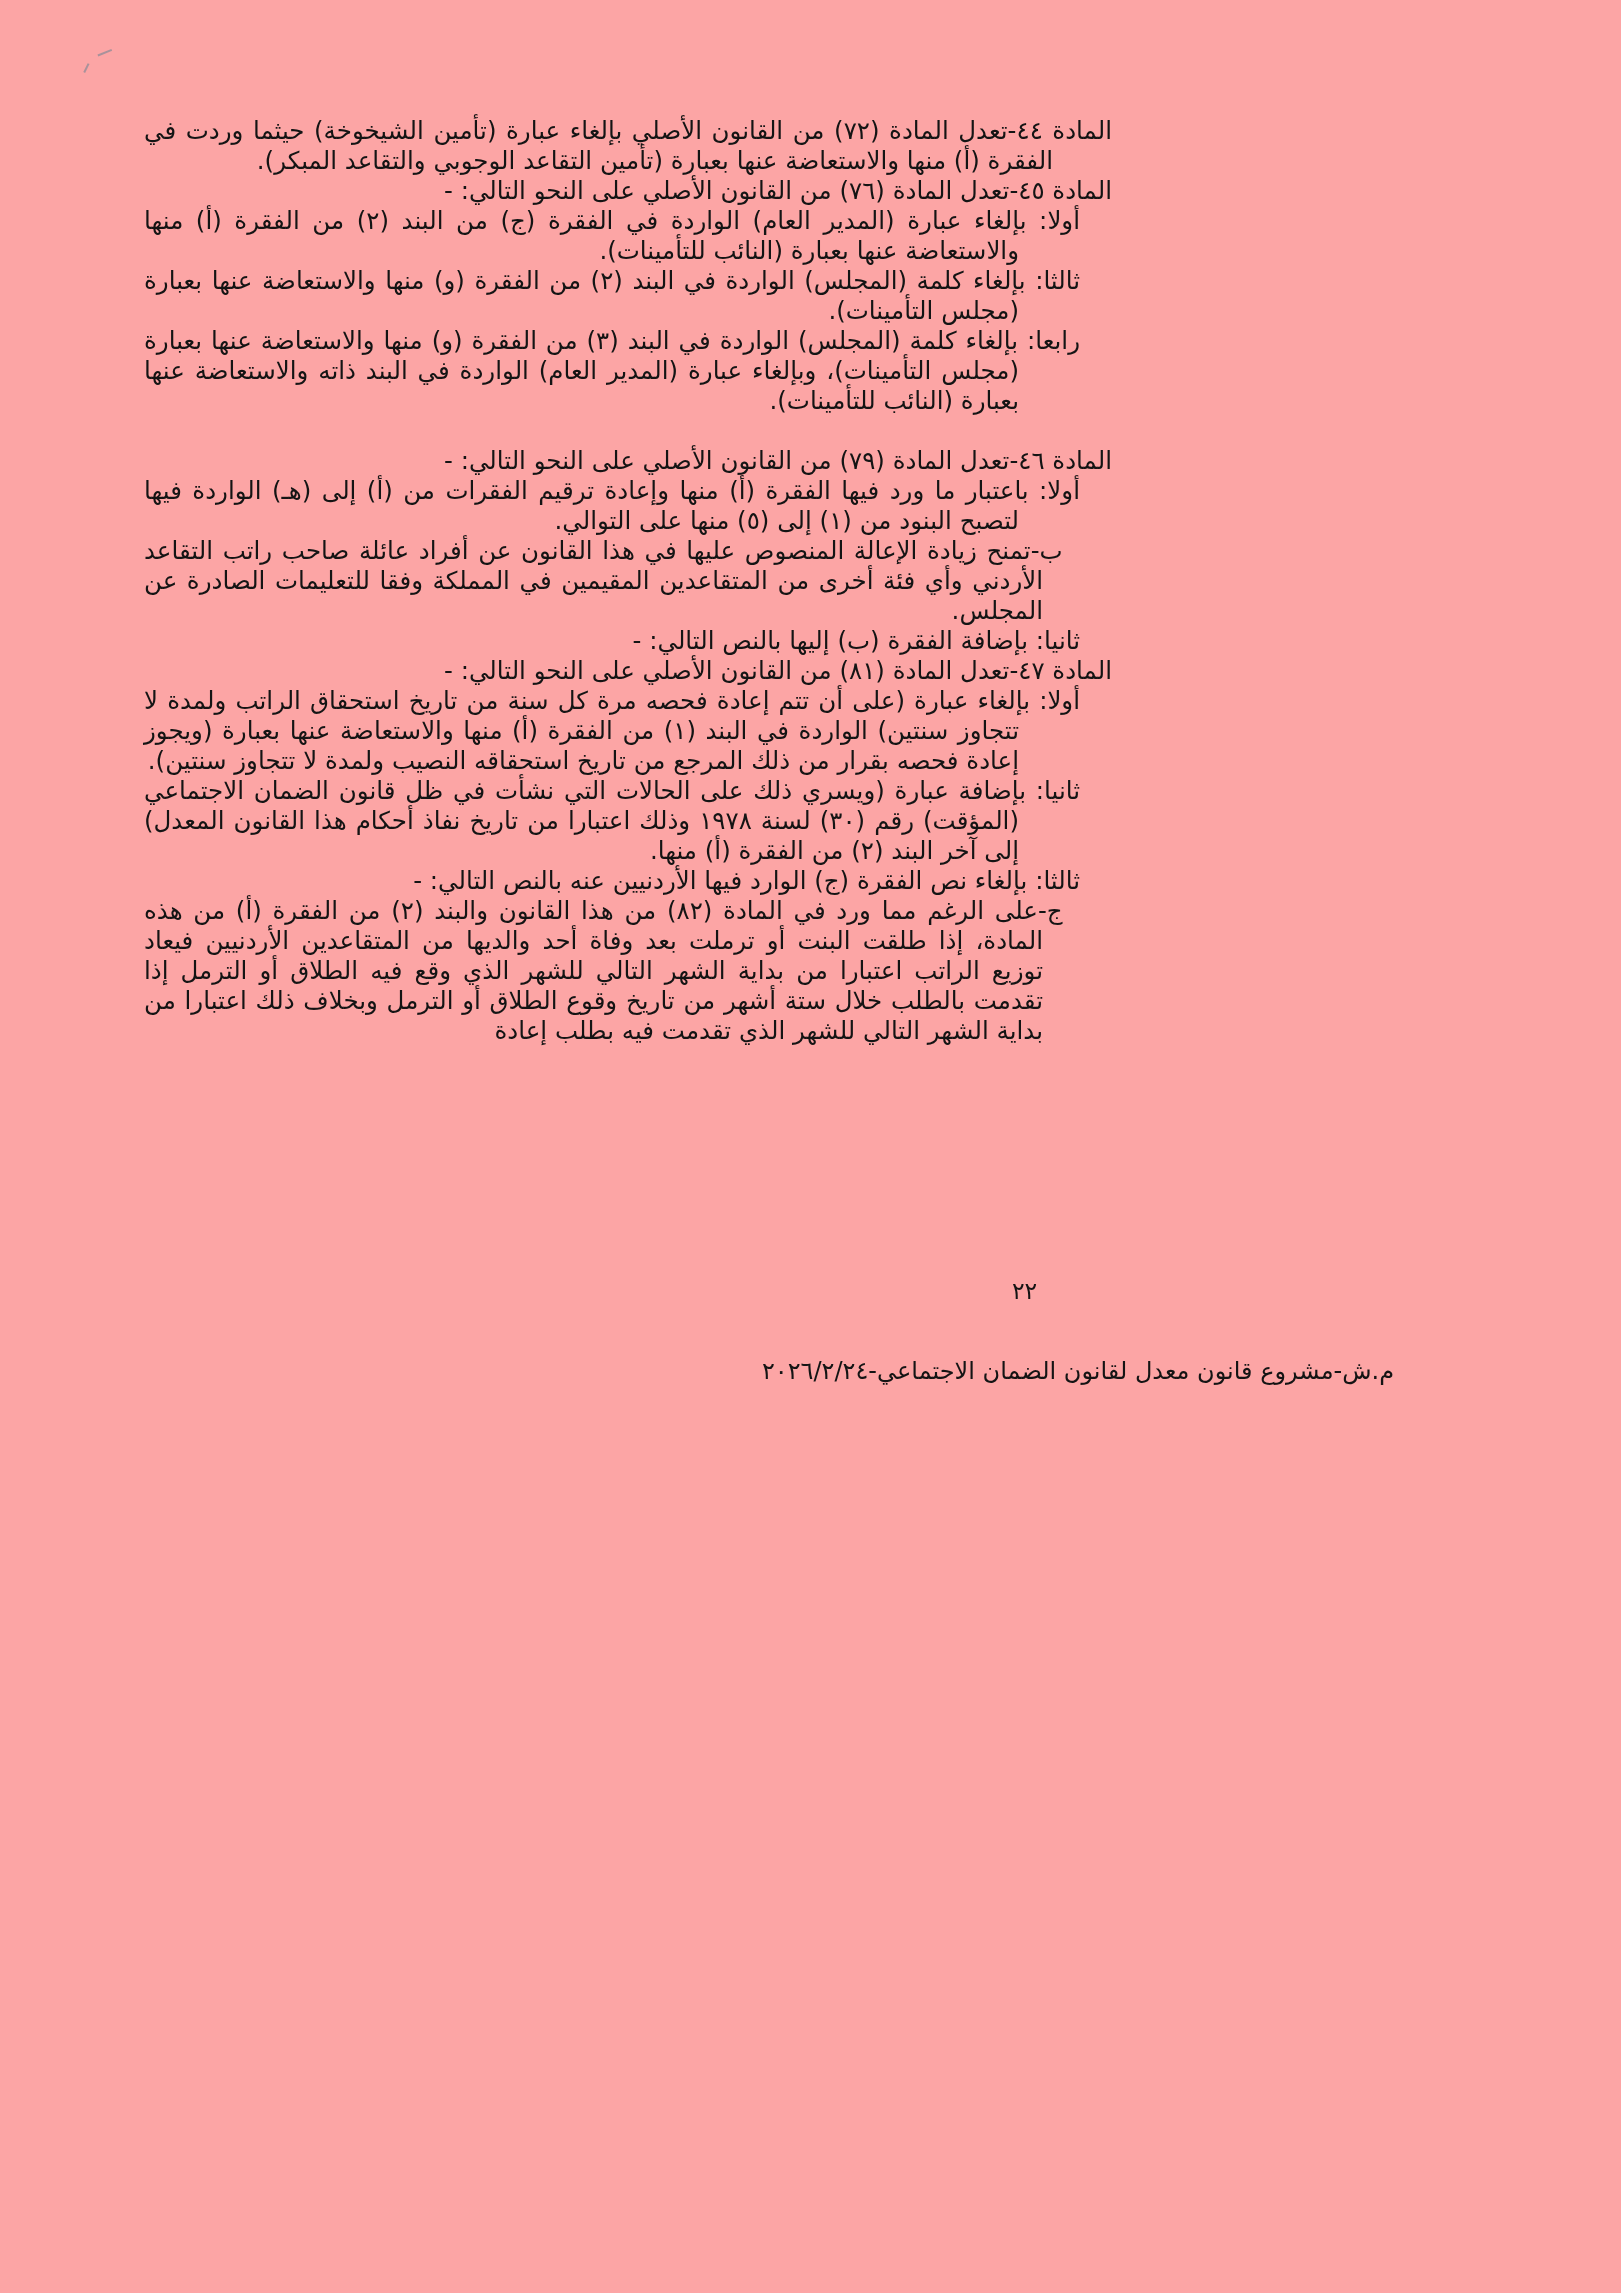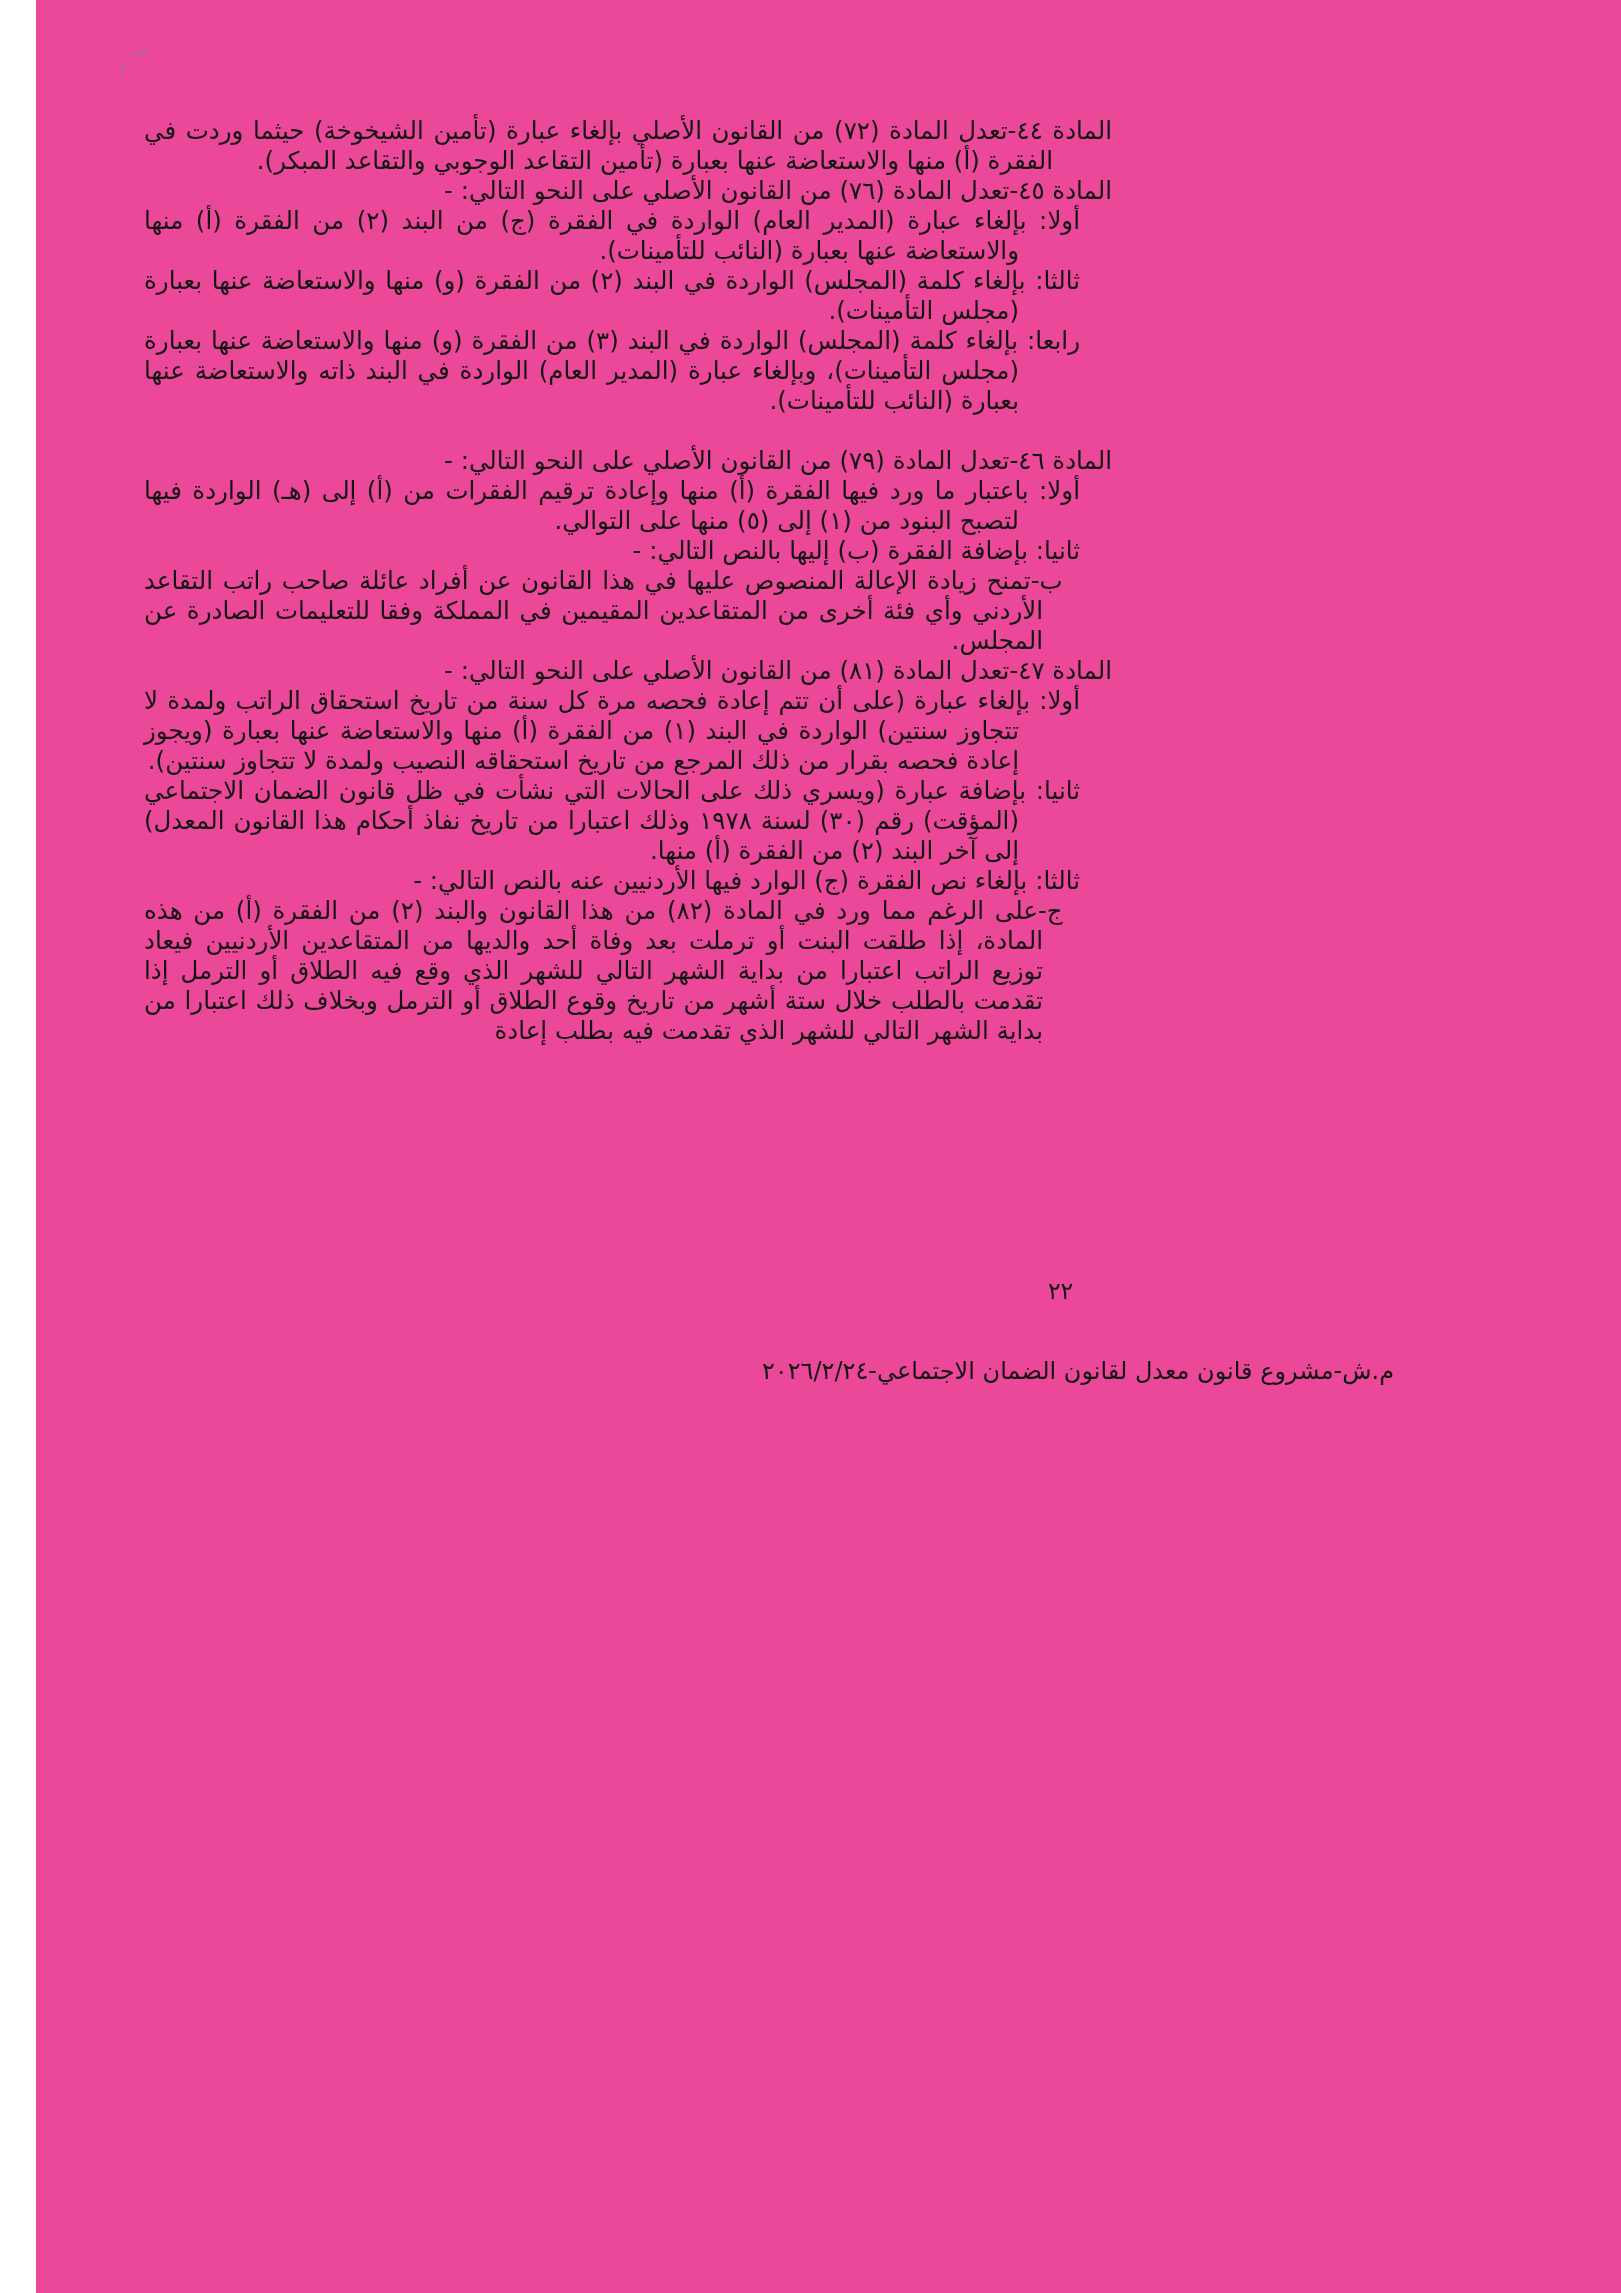--- a/index.html
+++ b/index.html
@@ -10,23 +10,22 @@
   body {
     width: 1621px;
     height: 2294px;
     position: relative;
     font-family: "DejaVu Sans", sans-serif;
     color: #141414;
   }
   .page {
     position: absolute;
     inset: 0;
-    background: #ec4899;
+    background: #fca5a5;
     overflow: hidden;
-    margin-left: 36px;
   }
   
   .pen-mark { position: absolute; opacity: 0.65; }
   .pen-mark-1 {
     left: 96px; top: 45px; width: 14.7px; height: 6.9px;
     border-bottom: 2px solid #7d8795;
     transform: rotate(-22deg);
   }
   .pen-mark-2 {
     left: 85px; top: 65px; width: 8.8px; height: 9.8px;
@@ -77,22 +76,22 @@
   <div class="pen-mark pen-mark-2"></div>
 
   <main class="body-text">
     <p class="para article">المادة ٤٤-تعدل المادة (٧٢) من القانون الأصلي بإلغاء عبارة (تأمين الشيخوخة) حيثما وردت في الفقرة (أ) منها والاستعاضة عنها بعبارة (تأمين التقاعد الوجوبي والتقاعد المبكر).</p>
     <p class="para article">المادة ٤٥-تعدل المادة (٧٦) من القانون الأصلي على النحو التالي: -</p>
     <p class="para clause">أولا: بإلغاء عبارة (المدير العام) الواردة في الفقرة (ج) من البند (٢) من الفقرة (أ) منها والاستعاضة عنها بعبارة (النائب للتأمينات).</p>
     <p class="para clause">ثالثا: بإلغاء كلمة (المجلس) الواردة في البند (٢) من الفقرة (و) منها والاستعاضة عنها بعبارة (مجلس التأمينات).</p>
     <p class="para clause">رابعا: بإلغاء كلمة (المجلس) الواردة في البند (٣) من الفقرة (و) منها والاستعاضة عنها بعبارة (مجلس التأمينات)، وبإلغاء عبارة (المدير العام) الواردة في البند ذاته والاستعاضة عنها بعبارة (النائب للتأمينات).</p>
     <p class="para article gap-before">المادة ٤٦-تعدل المادة (٧٩) من القانون الأصلي على النحو التالي: -</p>
     <p class="para clause">أولا: باعتبار ما ورد فيها الفقرة (أ) منها وإعادة ترقيم الفقرات من (أ) إلى (هـ) الواردة فيها لتصبح البنود من (١) إلى (٥) منها على التوالي.</p>
+    <p class="para subtext">ب-تمنح زيادة الإعالة المنصوص عليها في هذا القانون عن أفراد عائلة صاحب راتب التقاعد الأردني وأي فئة أخرى من المتقاعدين المقيمين في المملكة وفقا للتعليمات الصادرة عن المجلس.</p>
     <p class="para clause">ثانيا: بإضافة الفقرة (ب) إليها بالنص التالي: -</p>
-    <p class="para subtext">ب-تمنح زيادة الإعالة المنصوص عليها في هذا القانون عن أفراد عائلة صاحب راتب التقاعد الأردني وأي فئة أخرى من المتقاعدين المقيمين في المملكة وفقا للتعليمات الصادرة عن المجلس.</p>
     <p class="para article">المادة ٤٧-تعدل المادة (٨١) من القانون الأصلي على النحو التالي: -</p>
     <p class="para clause">أولا: بإلغاء عبارة (على أن تتم إعادة فحصه مرة كل سنة من تاريخ استحقاق الراتب ولمدة لا تتجاوز سنتين) الواردة في البند (١) من الفقرة (أ) منها والاستعاضة عنها بعبارة (ويجوز إعادة فحصه بقرار من ذلك المرجع من تاريخ استحقاقه النصيب ولمدة لا تتجاوز سنتين).</p>
     <p class="para clause">ثانيا: بإضافة عبارة (ويسري ذلك على الحالات التي نشأت في ظل قانون الضمان الاجتماعي (المؤقت) رقم (٣٠) لسنة ١٩٧٨ وذلك اعتبارا من تاريخ نفاذ أحكام هذا القانون المعدل) إلى آخر البند (٢) من الفقرة (أ) منها.</p>
     <p class="para clause">ثالثا: بإلغاء نص الفقرة (ج) الوارد فيها الأردنيين عنه بالنص التالي: -</p>
     <p class="para subtext">ج-على الرغم مما ورد في المادة (٨٢) من هذا القانون والبند (٢) من الفقرة (أ) من هذه المادة، إذا طلقت البنت أو ترملت بعد وفاة أحد والديها من المتقاعدين الأردنيين فيعاد توزيع الراتب اعتبارا من بداية الشهر التالي للشهر الذي وقع فيه الطلاق أو الترمل إذا تقدمت بالطلب خلال ستة أشهر من تاريخ وقوع الطلاق أو الترمل وبخلاف ذلك اعتبارا من بداية الشهر التالي للشهر الذي تقدمت فيه بطلب إعادة</p>
   </main>
 
   <div class="page-number">٢٢</div>
   <div class="footer-note">م.ش-مشروع قانون معدل لقانون الضمان الاجتماعي-٢٠٢٦/٢/٢٤</div>
 

